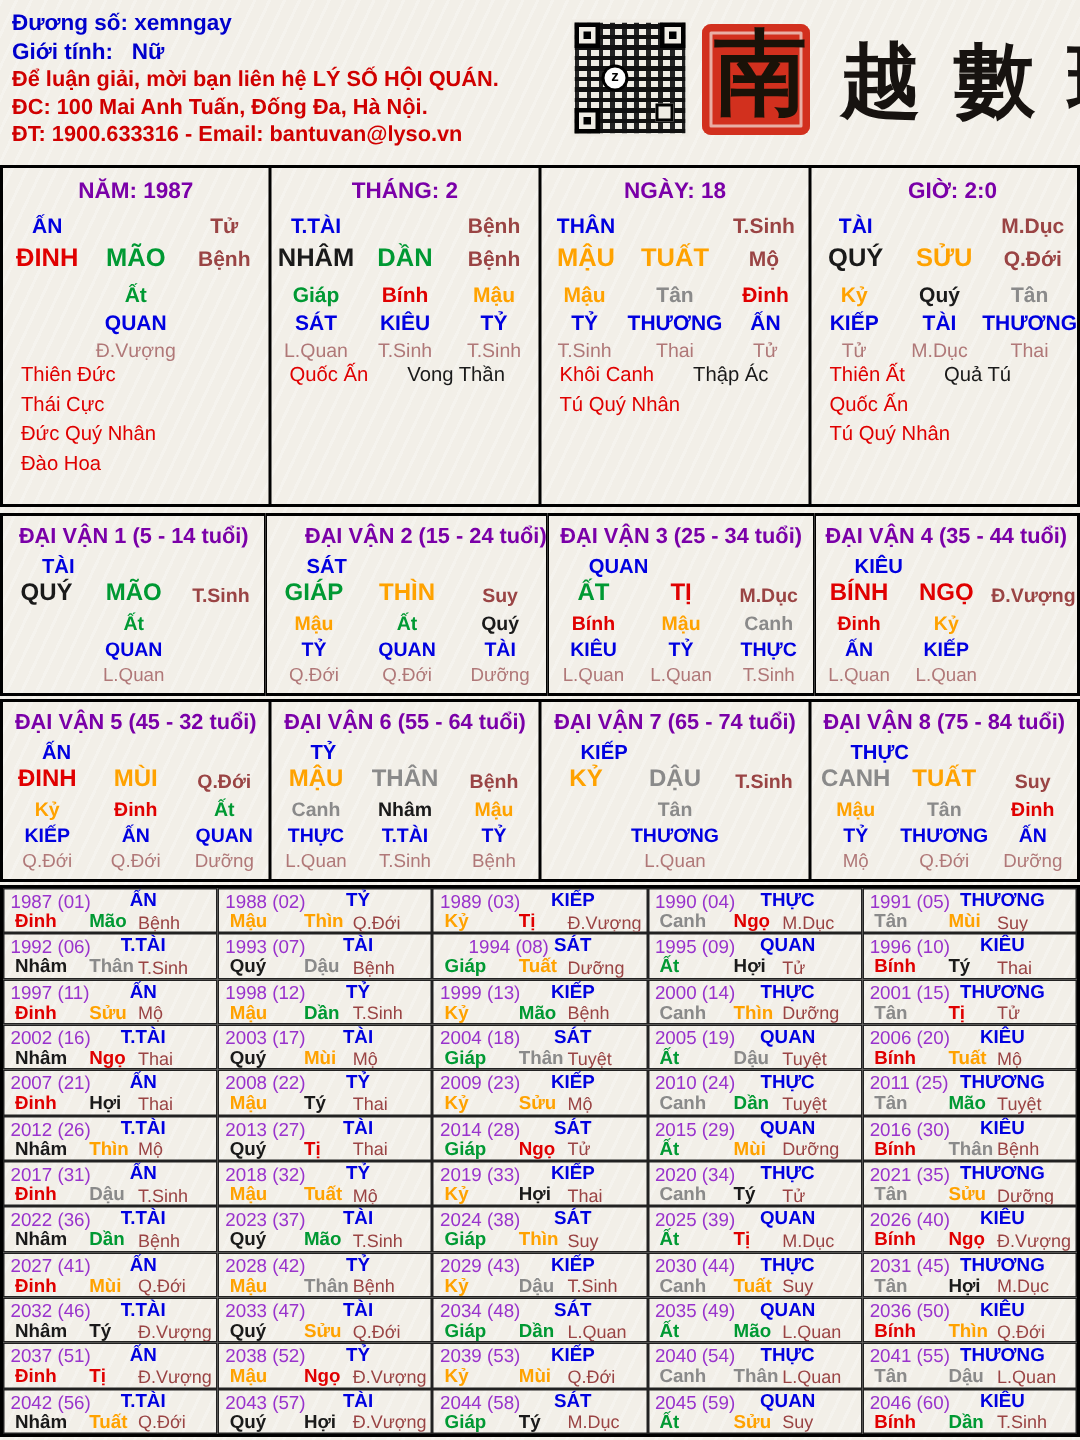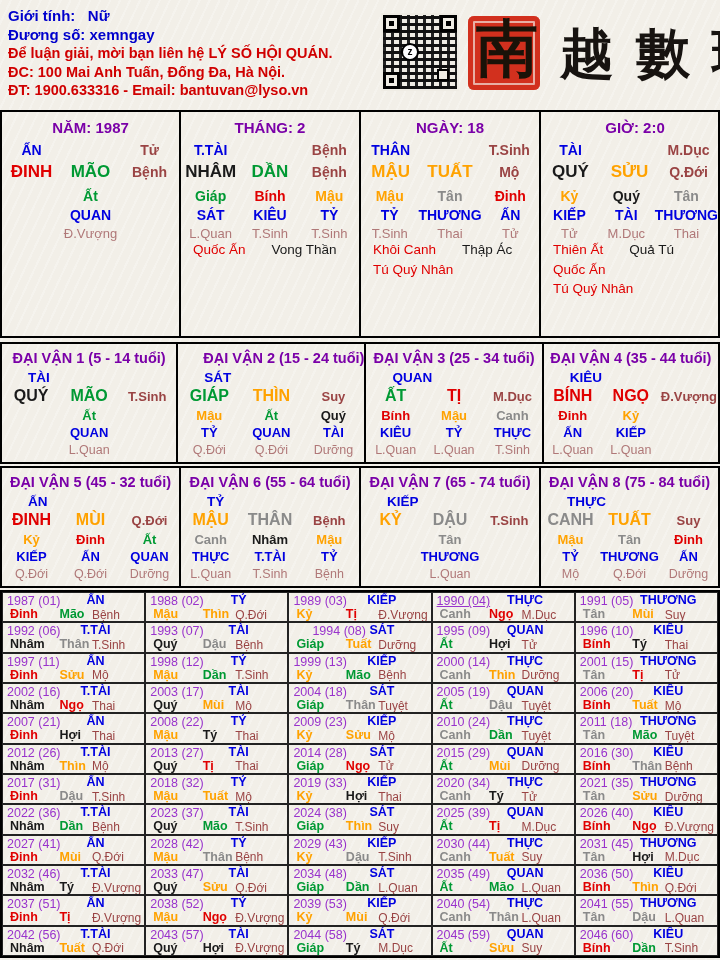--- a/index.html
+++ b/index.html
@@ -67,22 +67,22 @@
   .ycell .chi{position:absolute;left:40%;top:14px;font-weight:bold;font-size:12.5px;}
   .ycell .stg{position:absolute;left:63%;top:14.5px;font-size:12px;color:#9A4444;}
 </style>
 </head>
 <body>
 
 <div class="page">
 
   <div class="header">
     <div class="hlines">
+      <div class="hl blue">Đương số: xemngay</div>
       <div class="hl blue">Giới tính:   Nữ</div>
-      <div class="hl blue">Đương số: xemngay</div>
       <div class="hl red">Để luận giải, mời bạn liên hệ LÝ SỐ HỘI QUÁN.</div>
       <div class="hl red">ĐC: 100 Mai Anh Tuấn, Đống Đa, Hà Nội.</div>
       <div class="hl red">ĐT: 1900.633316 - Email: bantuvan@lyso.vn</div>
     </div>
     <div class="qr">
       <span class="f tl">
           <i></i>
         </span>
       <span class="f tr">
           <i></i>
@@ -116,20 +116,34 @@
         </div>
         <div class="phid">
           <div></div>
           <div>
             <div class="stem" style="color: rgb(0, 153, 51);">Ất</div>
             <div class="god">QUAN</div>
             <div class="stg" style="color: rgb(176, 120, 120);">Đ.Vượng</div>
           </div>
           <div></div>
         </div>
+        <div class="pstars">
+          <div class="line">
+            <span style="color: rgb(224, 0, 0);">Thiên Đức</span>
+          </div>
+          <div class="line">
+            <span style="color: rgb(224, 0, 0);">Thái Cực</span>
+          </div>
+          <div class="line">
+            <span style="color: rgb(224, 0, 0);">Đức Quý Nhân</span>
+          </div>
+          <div class="line">
+            <span style="color: rgb(224, 0, 0);">Đào Hoa</span>
+          </div>
+        </div>
       </div>
       <div class="pcol">
         <div class="ptitle" style="color: rgb(122, 0, 168);">THÁNG: 2</div>
         <div class="prow3 ptop">
           <div style="color: rgb(0, 0, 224);">T.TÀI</div>
           <div></div>
           <div style="color: rgb(154, 68, 68);">Bệnh</div>
         </div>
         <div class="prow3 pmain">
           <div style="color: rgb(26, 26, 26);">NHÂM</div>
@@ -450,21 +464,21 @@
         <span class="stg" style="color: rgb(154, 68, 68);">Q.Đới</span>
       </div>
       <div class="ycell">
         <span class="yl" style="color: rgb(153, 51, 204);">1989 (03)</span>
         <span class="ys" style="color: rgb(0, 0, 224);">KIẾP</span>
         <span class="can" style="color: rgb(255, 162, 0);">Kỷ</span>
         <span class="chi" style="color: rgb(224, 0, 0);">Tị</span>
         <span class="stg" style="color: rgb(154, 68, 68);">Đ.Vượng</span>
       </div>
       <div class="ycell">
-        <span class="yl" style="color: rgb(153, 51, 204); text-decoration: underline;">1990 (04)</span>
+        <span class="yl" style="color: rgb(153, 51, 204);">1990 (04)</span>
         <span class="ys" style="color: rgb(0, 0, 224);">THỰC</span>
         <span class="can" style="color: rgb(138, 138, 138);">Canh</span>
         <span class="chi" style="color: rgb(224, 0, 0);">Ngọ</span>
         <span class="stg" style="color: rgb(154, 68, 68);">M.Dục</span>
       </div>
       <div class="ycell">
         <span class="yl" style="color: rgb(153, 51, 204);">1991 (05)</span>
         <span class="ys" style="color: rgb(0, 0, 224);">THƯƠNG</span>
         <span class="can" style="color: rgb(138, 138, 138);">Tân</span>
         <span class="chi" style="color: rgb(255, 162, 0);">Mùi</span>
@@ -597,21 +611,21 @@
         <span class="stg" style="color: rgb(154, 68, 68);">Mộ</span>
       </div>
       <div class="ycell">
         <span class="yl" style="color: rgb(153, 51, 204);">2010 (24)</span>
         <span class="ys" style="color: rgb(0, 0, 224);">THỰC</span>
         <span class="can" style="color: rgb(138, 138, 138);">Canh</span>
         <span class="chi" style="color: rgb(0, 153, 51);">Dần</span>
         <span class="stg" style="color: rgb(154, 68, 68);">Tuyệt</span>
       </div>
       <div class="ycell">
-        <span class="yl" style="color: rgb(153, 51, 204);">2011 (18)</span>
+        <span class="yl" style="color: rgb(153, 51, 204);">2011 (25)</span>
         <span class="ys" style="color: rgb(0, 0, 224);">THƯƠNG</span>
         <span class="can" style="color: rgb(138, 138, 138);">Tân</span>
         <span class="chi" style="color: rgb(0, 153, 51);">Mão</span>
         <span class="stg" style="color: rgb(154, 68, 68);">Tuyệt</span>
       </div>
       <div class="ycell">
         <span class="yl" style="color: rgb(153, 51, 204);">2012 (26)</span>
         <span class="ys" style="color: rgb(0, 0, 224);">T.TÀI</span>
         <span class="can" style="color: rgb(26, 26, 26);">Nhâm</span>
         <span class="chi" style="color: rgb(255, 162, 0);">Thìn</span>

